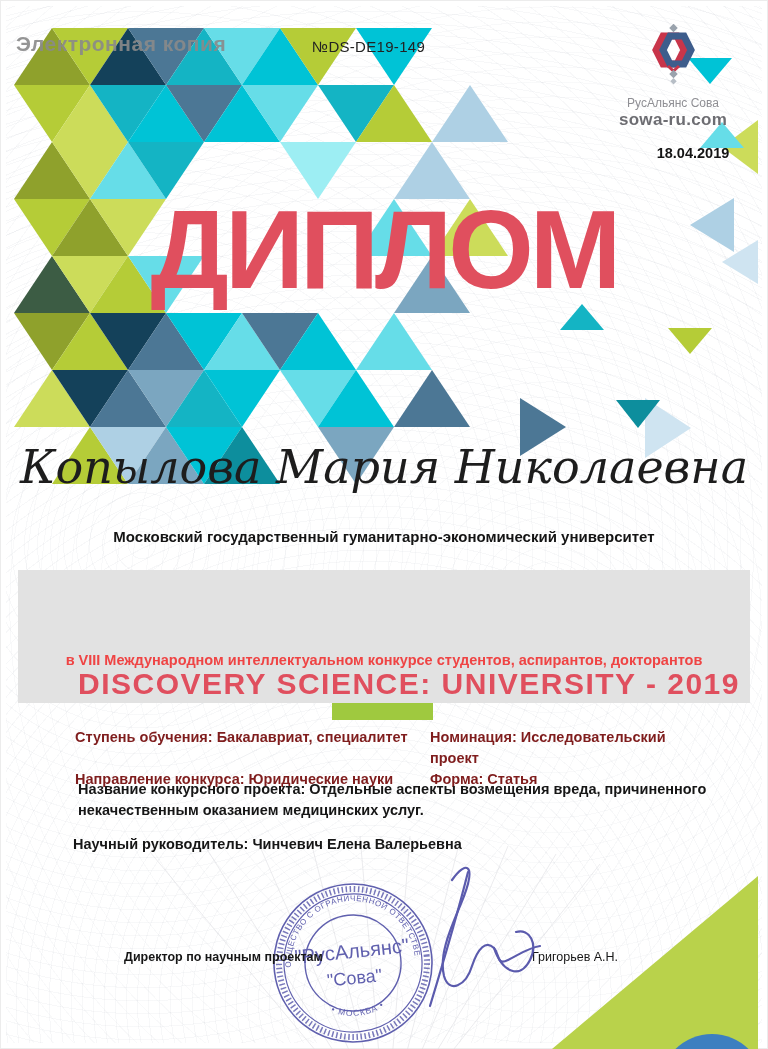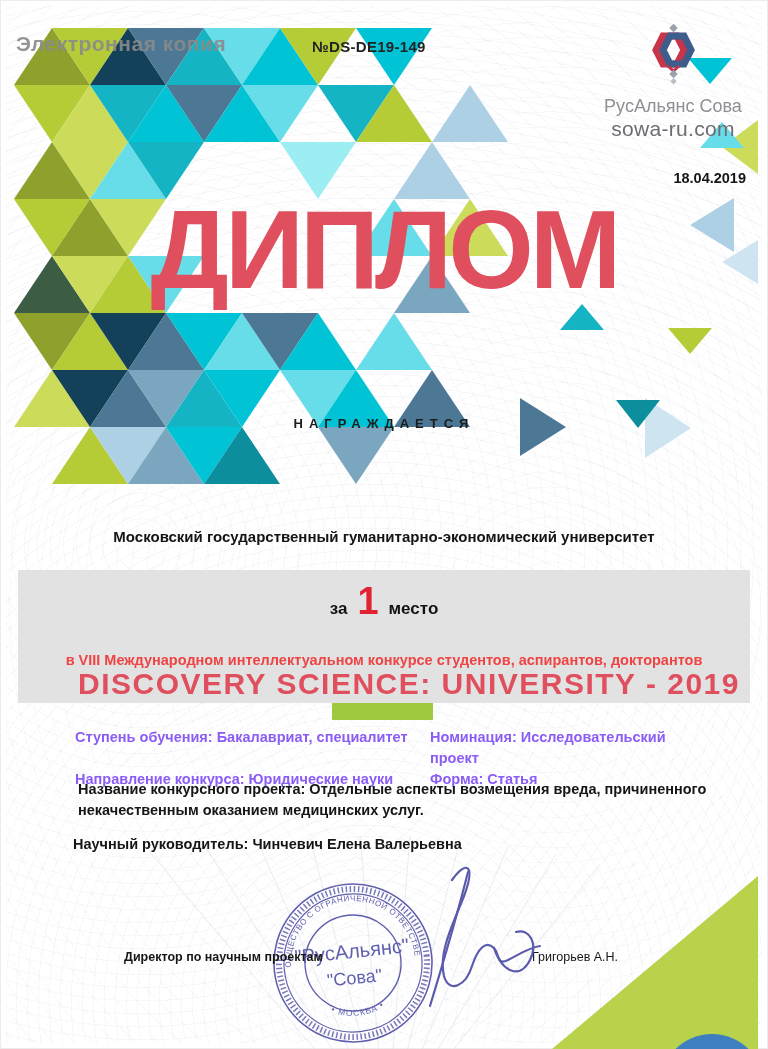--- a/index.html
+++ b/index.html
@@ -17,26 +17,26 @@
       repeating-radial-gradient(circle at 72% 58%, rgba(110,120,140,.045) 0 1px, transparent 1px 15px),
       repeating-radial-gradient(circle at 48% 96%, rgba(110,120,140,.055) 0 1px, transparent 1px 11px);
   }
   .art{position:absolute;left:0;top:0;z-index:1;}
   .abs{position:absolute;}
 
   .watermark{
     left:16px;top:32px;font-size:21px;font-weight:bold;color:#8a8a8a;
     opacity:.9;letter-spacing:.5px;z-index:3;
   }
-  .doc-number{left:312px;top:38px;font-size:15px;font-weight:bold;color:#222;letter-spacing:.3px;z-index:3;}
+  .doc-number{left:312px;top:38px;font-size:15px;font-weight:normal;color:#222;letter-spacing:.3px;z-index:3;}
 
   .logo-block{left:600px;top:24px;width:146px;text-align:center;z-index:3;}
-  .logo-org{margin-top:4px;font-size:18px;color:#8f8f94;}
-  .logo-site{font-size:21px;font-weight:normal;color:#6d6d72;letter-spacing:.3px;}
-  .date-block{margin-top:28px;text-align:right;padding-left:40px;}
+  .logo-org{margin-top:4px;font-size:12px;color:#8f8f94;}
+  .logo-site{font-size:17px;font-weight:bold;color:#6d6d72;letter-spacing:.3px;}
+  .date-block{margin-top:14px;text-align:center;padding-left:40px;}
   .date-line{font-size:14.5px;font-weight:bold;color:#141414;line-height:18px;}
 
   .diploma-title{
     left:0;top:188px;width:768px;text-align:center;z-index:3;
     font-size:110px;line-height:1.1;font-weight:bold;color:var(--red,#e04f5e);
     letter-spacing:-4px;transform:scaleY(1.02);
   }
   .awarded-label{
     left:0;top:416px;width:768px;text-align:center;z-index:3;
     font-size:13px;font-weight:bold;color:#1c1c1c;letter-spacing:6px;
@@ -60,21 +60,21 @@
   .contest-intro{
     left:0;top:652px;width:768px;text-align:center;z-index:3;
     font-size:14.5px;font-weight:bold;color:#ef4444;
   }
   .contest-name{
     left:0;top:667px;width:768px;text-align:center;z-index:3;
     font-size:30px;font-weight:bold;color:var(--red,#d5525e);letter-spacing:1.5px;padding-left:25px;
   }
   .green-accent{left:332px;top:703px;width:101px;height:17px;background:var(--lime,#9fc93f);z-index:2;}
 
-  .details{left:75px;top:727px;width:640px;z-index:3;font-size:14.5px;font-weight:bold;color:#8b5cf6;line-height:21px;}
+  .details{left:75px;top:727px;width:640px;z-index:3;font-size:14.5px;font-weight:bold;color:#7f1d1d;line-height:21px;}
   .details-grid{display:grid;grid-template-columns:355px auto;}
   .project-text{left:78px;top:779px;width:640px;z-index:3;font-size:14.5px;font-weight:bold;color:#161616;line-height:21px;}
   .advisor-text{left:73px;top:836px;width:640px;z-index:3;font-size:14.5px;font-weight:bold;color:#161616;}
 
   .director-label{left:124px;top:950px;font-size:12.5px;font-weight:bold;color:#161616;z-index:4;}
   .signer-name{left:532px;top:950px;font-size:12.5px;font-weight:normal;color:#161616;z-index:4;}
   .stamp-svg{left:268px;top:878px;z-index:3;opacity:.92;}
   .sign-svg{left:380px;top:856px;z-index:4;}
 </style>
 </head>
@@ -186,29 +186,24 @@
       <rect x="29.3" y="55" width="4.5" height="4.5" transform="rotate(45 31.5 57.2)" fill="#b7bec6"></rect>
     </svg>
     <div class="logo-org">РусАльянс Сова</div>
     <div class="logo-site">sowa-ru.com</div>
     <div class="date-block">
       <div class="date-line">18.04.2019</div>
     </div>
   </div>
 
   <div class="abs diploma-title">ДИПЛОМ</div>
-  <div class="abs awarded-label">НАГРАЖДАЕТСЯ</div>
+  <div class="abs recipient-name">Копылова Мария Николаевна</div>
   <div class="abs university">Московский государственный гуманитарно-экономический университет</div>
 
   <div class="abs gray-band"></div>
-  <div class="abs place-line">
-    <span class="place-word">за</span>
-    <span class="place-number">1</span>
-    <span class="place-word">место</span>
-  </div>
   <div class="abs contest-intro">в VIII Международном интеллектуальном конкурсе студентов, аспирантов, докторантов</div>
   <div class="abs contest-name">DISCOVERY SCIENCE:  UNIVERSITY - 2019</div>
   <div class="abs green-accent"></div>
 
   <div class="abs details">
     <div class="details-grid">
       <div>Ступень обучения: Бакалавриат, специалитет</div>
       <div>Номинация: Исследовательский проект</div>
       <div>Направление конкурса: Юридические науки</div>
       <div>Форма: Статья</div>

